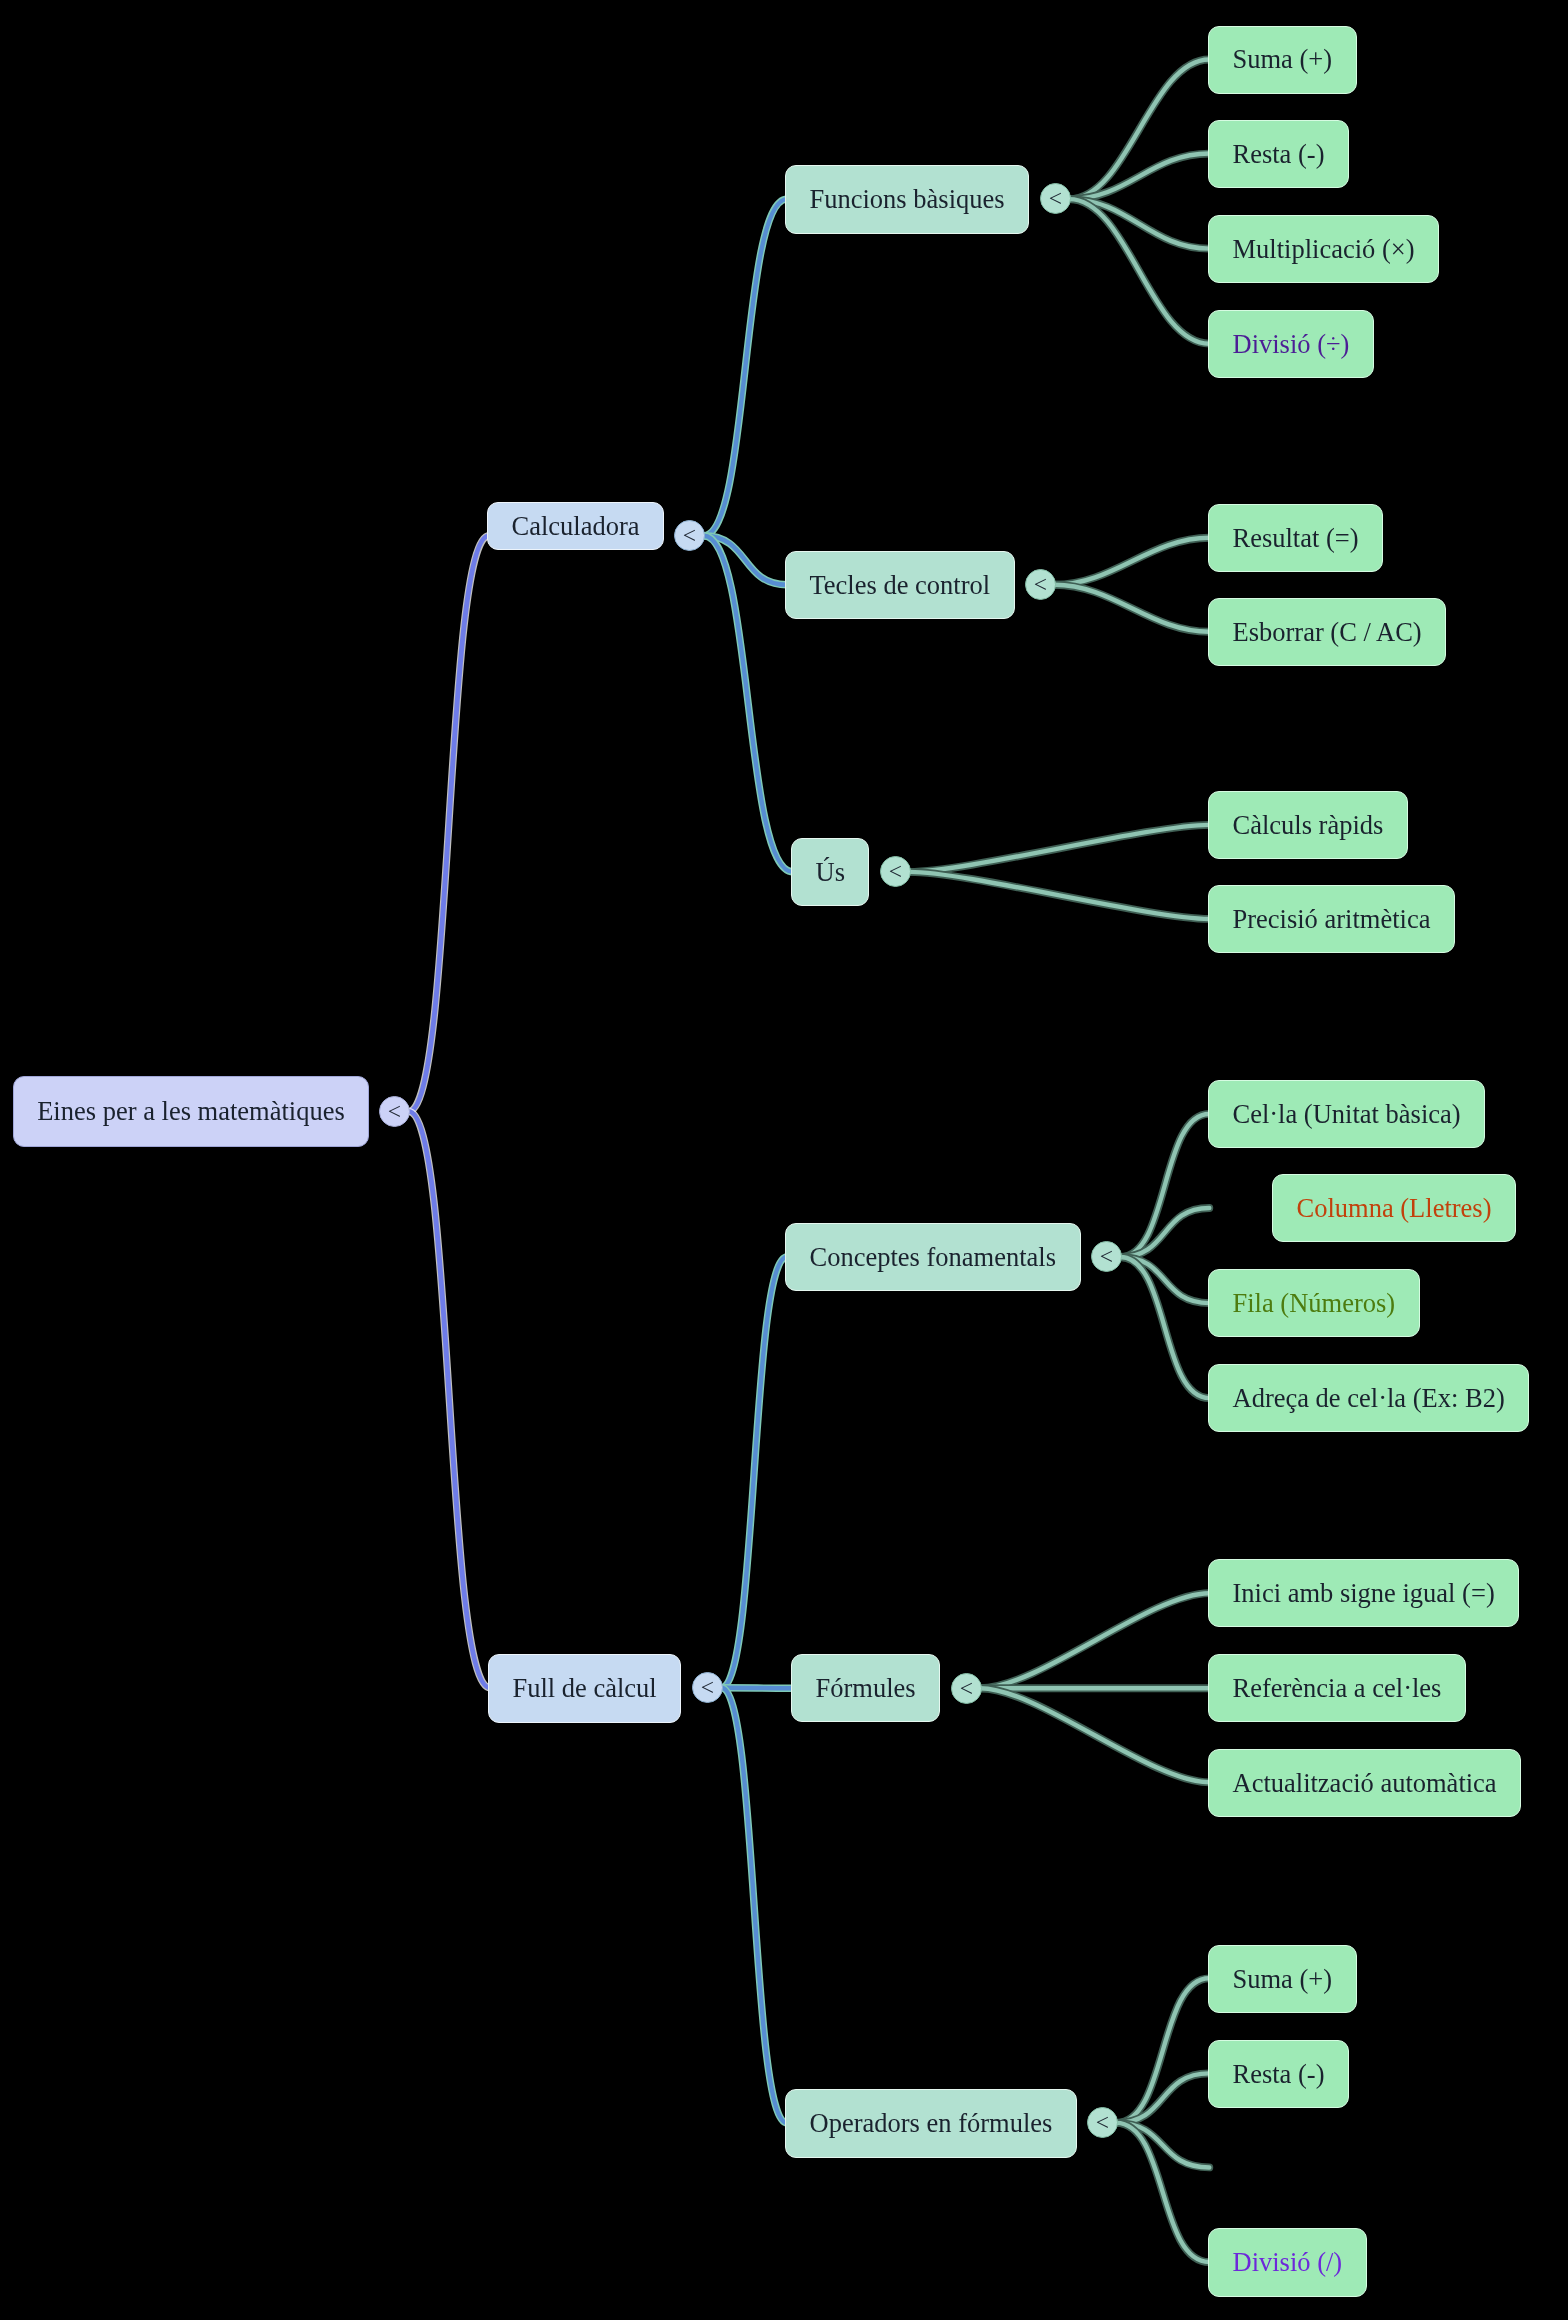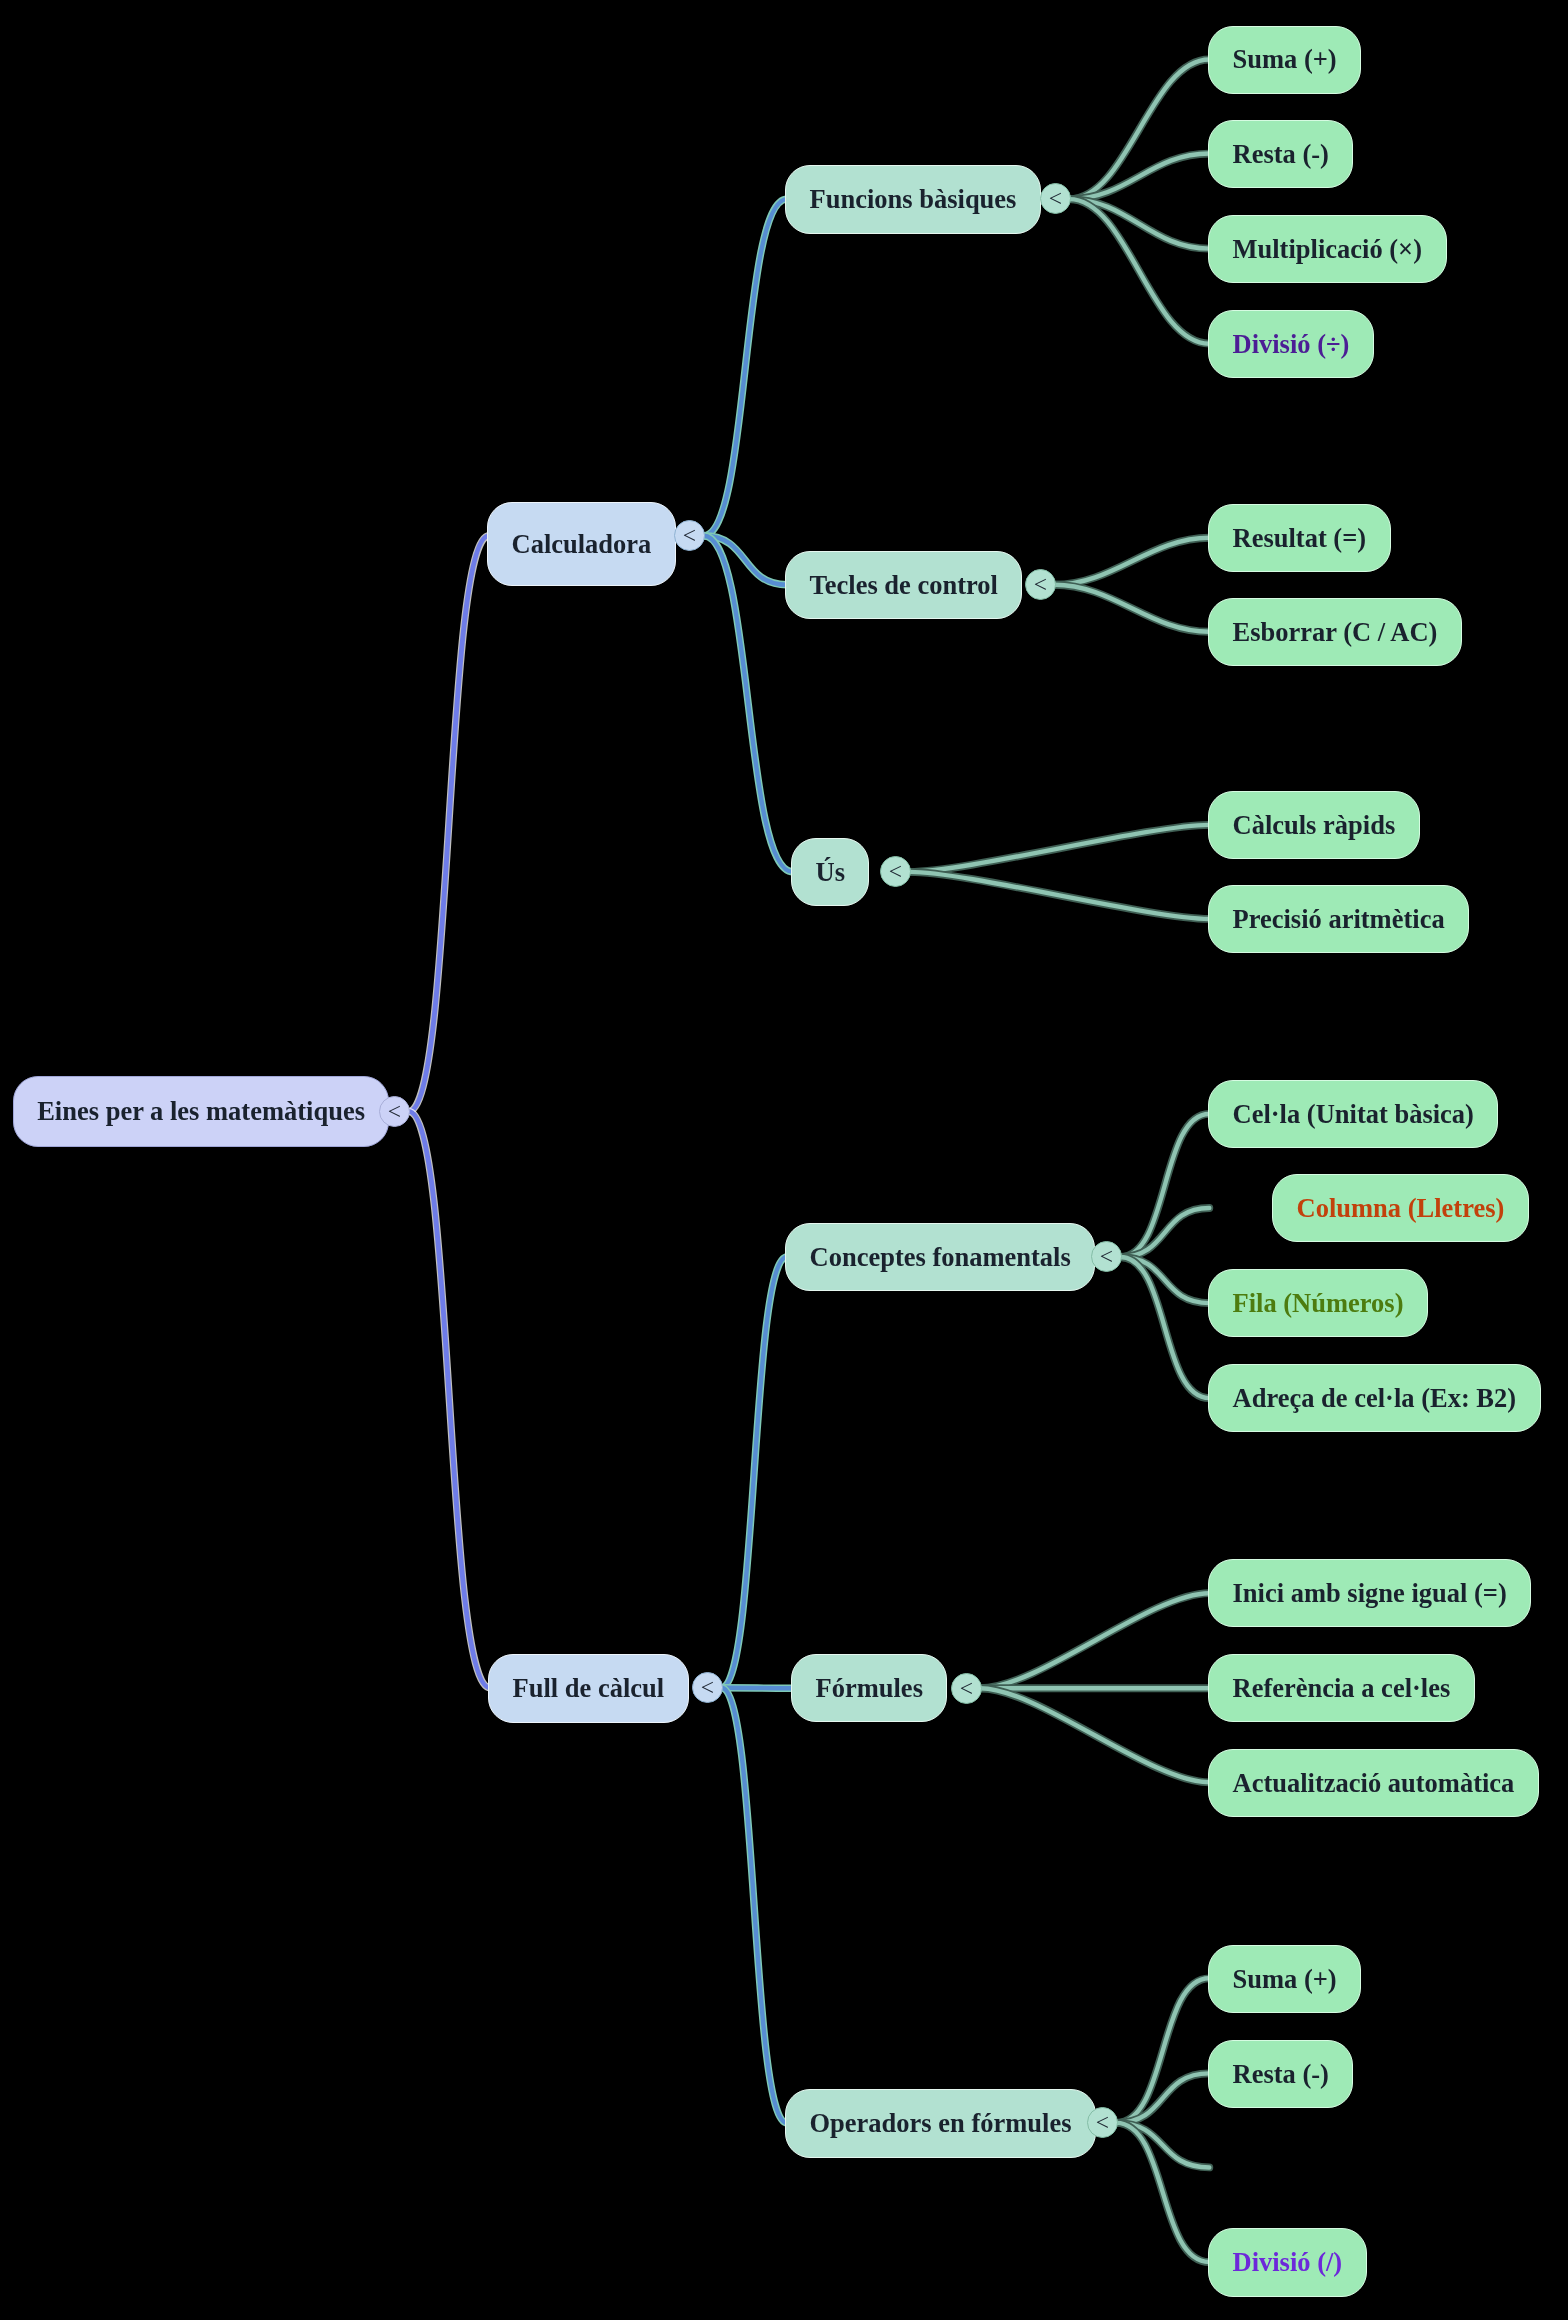--- a/index.html
+++ b/index.html
@@ -21,24 +21,23 @@
     z-index: 1;
   }
   .node {
     position: absolute;
     z-index: 2;
     display: flex;
     align-items: center;
     justify-content: center;
     white-space: nowrap;
     padding: 0 23.5px;
-    border-radius: 25px;
+    border-radius: 11px;
     font-size: 26.5px;
     box-sizing: border-box;
-    font-weight: bold;
   }
   .toggle {
     position: absolute;
     z-index: 3;
     width: 31px;
     height: 31px;
     border-radius: 50%;
     display: flex;
     align-items: center;
     justify-content: center;
@@ -104,21 +103,21 @@
       <path d="M 1139 2166 C 1191.25 2166, 1181.75 2115.5, 1234 2115.5" fill="none" stroke="#3f5f54" stroke-width="8" stroke-opacity="1" stroke-linecap="round"></path>
       <path d="M 1139 2166 C 1191.25 2166, 1181.75 2115.5, 1234 2115.5" fill="none" stroke="#8fc4b2" stroke-width="4.5" stroke-opacity="1" stroke-linecap="round"></path>
       <path d="M 1139 2166 C 1191.25 2166, 1181.75 2211.5, 1234 2211.5" fill="none" stroke="#3f5f54" stroke-width="8" stroke-opacity="1" stroke-linecap="round"></path>
       <path d="M 1139 2166 C 1191.25 2166, 1181.75 2211.5, 1234 2211.5" fill="none" stroke="#8fc4b2" stroke-width="4.5" stroke-opacity="1" stroke-linecap="round"></path>
       <path d="M 1139 2166 C 1191.25 2166, 1181.75 2308, 1234 2308" fill="none" stroke="#3f5f54" stroke-width="8" stroke-opacity="1" stroke-linecap="round"></path>
       <path d="M 1139 2166 C 1191.25 2166, 1181.75 2308, 1234 2308" fill="none" stroke="#8fc4b2" stroke-width="4.5" stroke-opacity="1" stroke-linecap="round"></path>
     </svg>
 <div class="node" style="left: 12.7px; top: 1076px; height: 71px; background: rgb(204, 210, 247); border: 1.5px solid rgb(160, 166, 216); color: rgb(26, 34, 46);">
       <span>Eines per a les matemàtiques</span>
     </div>
-    <div class="node" style="left: 487px; top: 502px; height: 84px; background: rgb(198, 218, 242); border: 1.5px solid rgb(237, 244, 251); color: rgb(26, 34, 46);">
+    <div class="node" style="left: 487px; top: 502px; height: 48px; background: rgb(198, 218, 242); border: 1.5px solid rgb(237, 244, 251); color: rgb(26, 34, 46);">
       <span>Calculadora</span>
     </div>
     <div class="node" style="left: 488px; top: 1654px; height: 69px; background: rgb(198, 218, 242); border: 1.5px solid rgb(237, 244, 251); color: rgb(26, 34, 46);">
       <span>Full de càlcul</span>
     </div>
     <div class="node" style="left: 785px; top: 165px; height: 69px; background: rgb(178, 225, 209); border: 1.5px solid rgb(230, 247, 240); color: rgb(26, 34, 46);">
       <span>Funcions bàsiques</span>
     </div>
     <div class="node" style="left: 785px; top: 551px; height: 68px; background: rgb(178, 225, 209); border: 1.5px solid rgb(230, 247, 240); color: rgb(26, 34, 46);">
       <span>Tecles de control</span>

